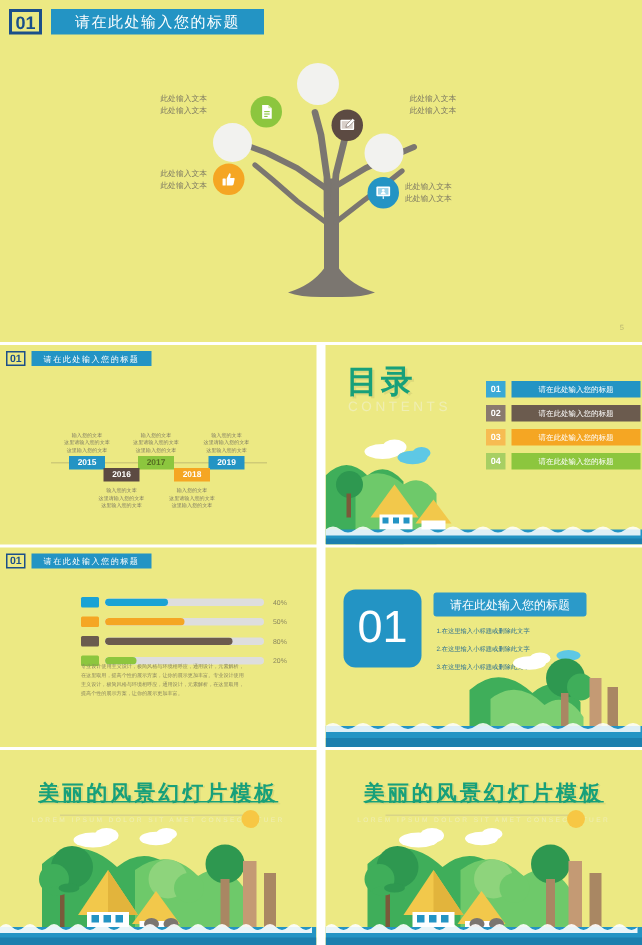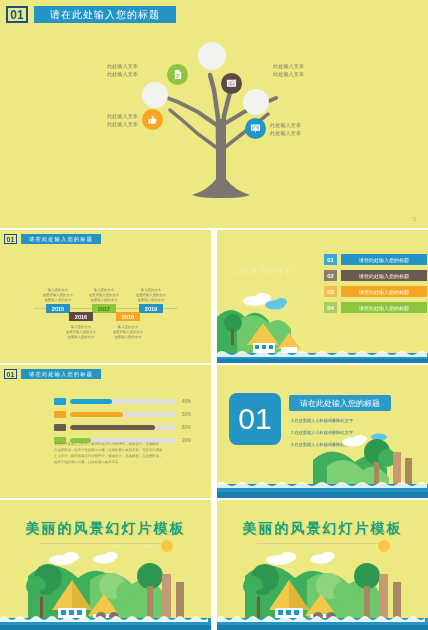--- a/index.html
+++ b/index.html
@@ -59,21 +59,21 @@
   .bfill{position:absolute;left:0;top:0;height:5px;border-radius:3px;}
   .bpct{margin-left:6px;font-size:4.6px;color:#8a865f;}
   .para{position:absolute;left:54px;top:76px;width:110px;font-size:3.4px;line-height:6px;color:#8a865f;}
 
   
   .big01{position:absolute;left:12px;top:28px;width:52px;height:52px;background:#2394c4;border-radius:8px;color:#fff;font-size:30px;display:flex;align-items:center;justify-content:center;}
   .sd-bar{position:absolute;left:72px;top:30px;width:102px;height:16px;background:#2b9ac9;border-radius:2px;color:#fff;font-size:8px;display:flex;align-items:center;justify-content:center;}
   .sd-li{position:absolute;left:74px;font-size:4.2px;color:#2b6f91;line-height:8px;}
 
   
-  .ti-cn{position:absolute;left:0;right:0;top:20px;text-align:center;color:#17a07a;font-size:14px;font-weight:bold;letter-spacing:2px;text-shadow:1.2px 1.2px 0 #dcd97a;}
+  .ti-cn{position:absolute;left:0;right:0;top:20px;text-align:center;color:#17a07a;font-size:14px;font-weight:bold;letter-spacing:2px;text-shadow:1.2px 1.2px 0 #dcd97a;text-decoration:underline;}
   .ti-rule{position:absolute;left:40px;right:40px;top:43px;height:1px;background:#d8d487;}
   .ti-en{position:absolute;left:0;right:0;top:44px;text-align:center;color:#efeeb2;font-size:4.4px;letter-spacing:1.6px;}
   .sun{position:absolute;border-radius:50%;background:#f7c744;}
 
   .scene{position:absolute;left:0;bottom:0;width:100%;}
   svg{display:block;}
 </style>
 </head>
 <body>
 
@@ -193,20 +193,21 @@
 
     <div class="yr" style="left:116px;top:82px;background:#f5a623;">2018</div>
     <div class="tl-txt" style="left:101px;top:95px;">
       <div>输入您的文本</div>
       <div>这里请输入您的文本</div>
       <div>这里输入您的文本</div>
     </div>
   </div>
 
   <div class="slide th" id="s3">
+    <div class="toc-cn">目录</div>
     <div class="toc-en">CONTENTS</div>
 
     <div class="toc-item" style="left:107px;top:24px;">
       <div class="n" style="background:#3aa9d6;">01</div>
       <div class="t" style="background:#2394c4;">请在此处输入您的标题</div>
     </div>
     <div class="toc-item" style="left:107px;top:40px;">
       <div class="n" style="background:#8a7a6e;">02</div>
       <div class="t" style="background:#6b5b4e;">请在此处输入您的标题</div>
     </div>

